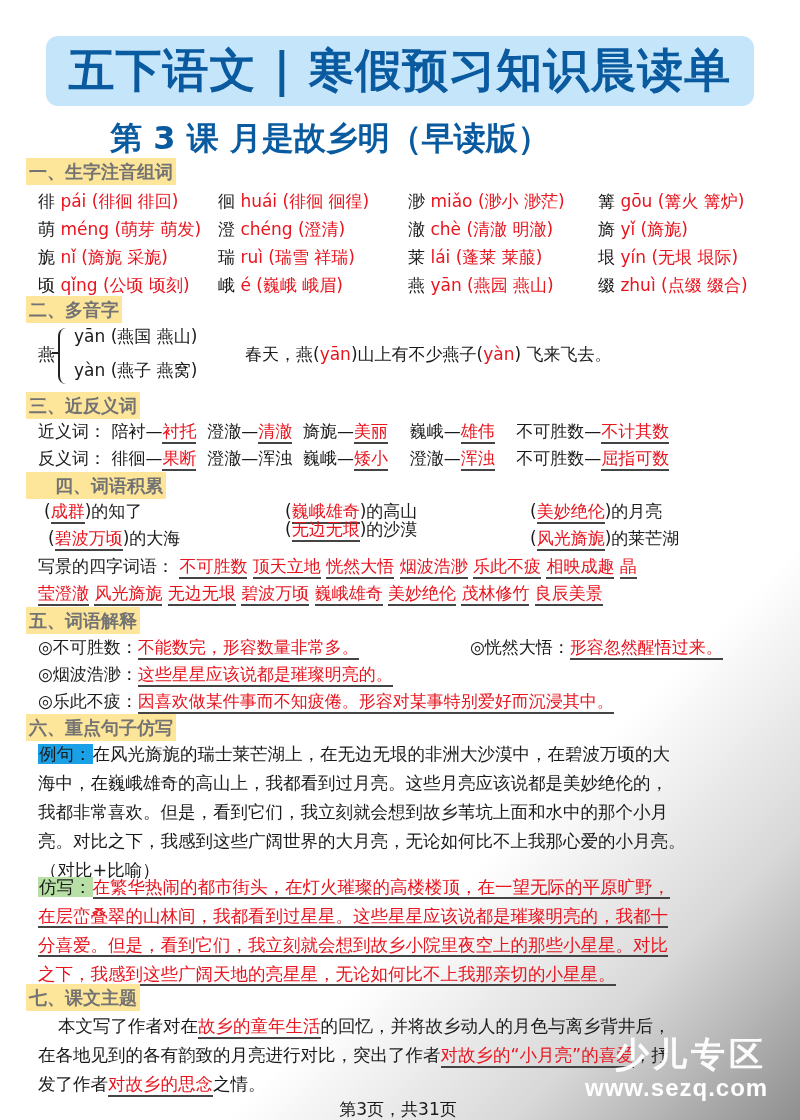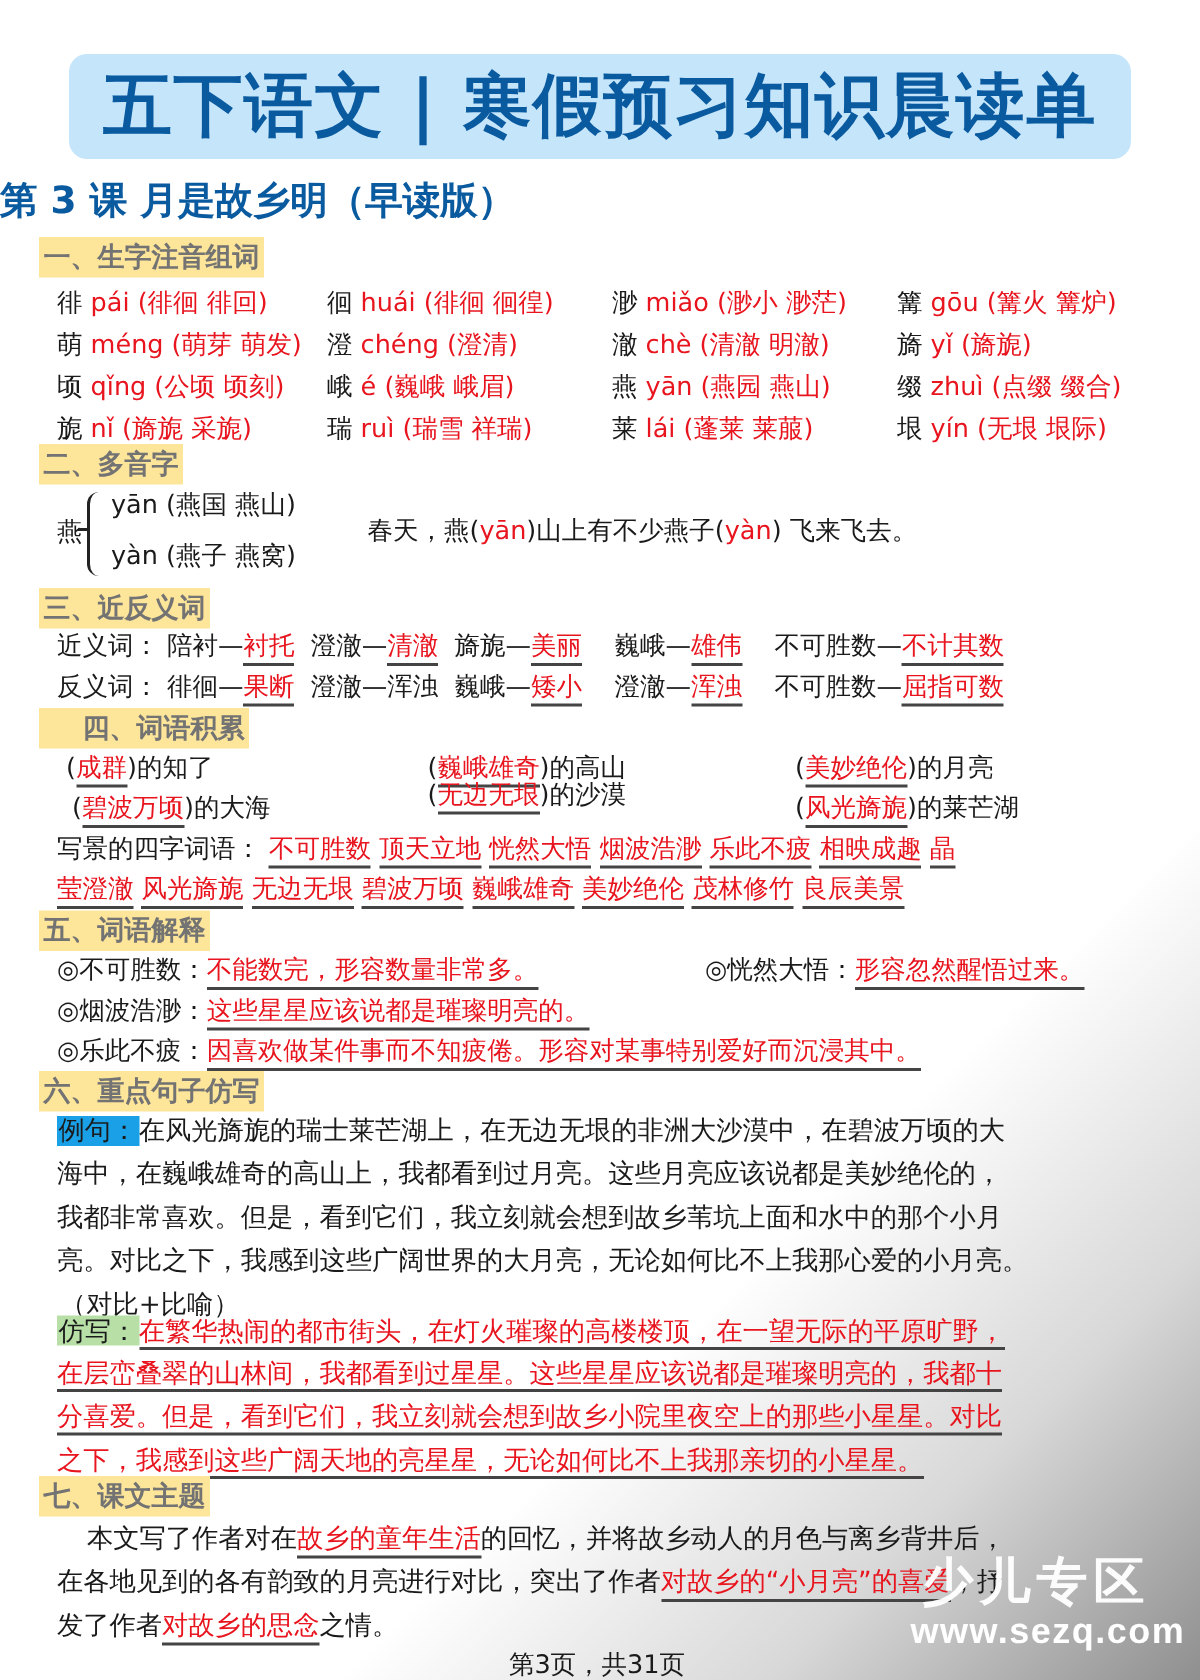--- a/index.html
+++ b/index.html
@@ -19,22 +19,22 @@
       position: absolute; left: 46px; top: 36px; width: 708px; height: 70px;
       background: #c5e5fb; border-radius: 12px;
       display: flex; align-items: center; justify-content: center;
     }
     .banner-title {
       font-family: "DejaVu Serif", "Liberation Serif", serif;
       font-weight: bold; font-size: 46px; color: #0a5aa0; letter-spacing: 1px;
       white-space: nowrap;
     }
     .subtitle {
-      position: absolute; left: 0; top: 117px; width: 660px; 
-      font-size: 25px; font-weight: bold; color: #0a5aa0;
+      position: absolute; left: 0; top: 117px; width: 660px; text-align: center;
+      font-size: 32px; font-weight: bold; color: #0a5aa0;
     }
     .sec {
       position: absolute; left: 26px;
       background: #fde59a; font-size: 18px; font-weight: bold; color: #737373;
       padding: 1px 3px; height: 27px; line-height: 25px;
     }
     .row {
       position: absolute; left: 38px; font-size: 17px; line-height: 26px; white-space: nowrap;
     }
     .red { color: #e8141e; }
@@ -63,21 +63,21 @@
     }
     .imit-line .uline { border-bottom: 2px solid #444; }
     .footer {
       position: absolute; left: 0; top: 1098px; width: 796px; text-align: center; font-size: 17px; color: #1a1a1a;
     }
     .wm-cn {
       position: absolute; left: 615px; top: 1032px; font-size: 34px; font-weight: bold; color: #ffffff;
       letter-spacing: 4px; white-space: nowrap; opacity: 0.97;
     }
     .wm-url {
-      position: absolute; left: 607px; top: 1074px; font-family: "Liberation Sans", sans-serif;
+      position: absolute; left: 585px; top: 1074px; font-family: "Liberation Sans", sans-serif;
       font-size: 24px; font-weight: bold; color: #ffffff; letter-spacing: 1px; white-space: nowrap;
     }
   </style>
 </head>
 <body>
 
 <div class="page">
 
   <div class="banner">
     <div class="banner-title">五下语文 | 寒假预习知识晨读单</div>
@@ -92,30 +92,30 @@
       <span class="cell" style="left:370px"><span>渺</span> <span class="red">miǎo</span> <span class="red">(渺小  渺茫)</span></span>
       <span class="cell" style="left:560px"><span>篝</span> <span class="red">gōu</span> <span class="red">(篝火  篝炉)</span></span>
     </div>
     <div class="grid-row">
       <span class="cell" style="left:0"><span>萌</span> <span class="red">méng</span> <span class="red">(萌芽  萌发)</span></span>
       <span class="cell" style="left:180px"><span>澄</span> <span class="red">chéng</span> <span class="red">(澄清)</span></span>
       <span class="cell" style="left:370px"><span>澈</span> <span class="red">chè</span> <span class="red">(清澈  明澈)</span></span>
       <span class="cell" style="left:560px"><span>旖</span> <span class="red">yǐ</span> <span class="red">(旖旎)</span></span>
     </div>
     <div class="grid-row">
+      <span class="cell" style="left:0"><span>旎</span> <span class="red">nǐ</span> <span class="red">(旖旎  采旎)</span></span>
+      <span class="cell" style="left:180px"><span>瑞</span> <span class="red">ruì</span> <span class="red">(瑞雪  祥瑞)</span></span>
+      <span class="cell" style="left:370px"><span>莱</span> <span class="red">lái</span> <span class="red">(蓬莱  莱菔)</span></span>
+      <span class="cell" style="left:560px"><span>垠</span> <span class="red">yín</span> <span class="red">(无垠  垠际)</span></span>
+    </div>
+    <div class="grid-row">
       <span class="cell" style="left:0"><span>顷</span> <span class="red">qǐng</span> <span class="red">(公顷  顷刻)</span></span>
       <span class="cell" style="left:180px"><span>峨</span> <span class="red">é</span> <span class="red">(巍峨  峨眉)</span></span>
       <span class="cell" style="left:370px"><span>燕</span> <span class="red">yān</span> <span class="red">(燕园  燕山)</span></span>
       <span class="cell" style="left:560px"><span>缀</span> <span class="red">zhuì</span> <span class="red">(点缀  缀合)</span></span>
-    </div>
-    <div class="grid-row">
-      <span class="cell" style="left:0"><span>旎</span> <span class="red">nǐ</span> <span class="red">(旖旎  采旎)</span></span>
-      <span class="cell" style="left:180px"><span>瑞</span> <span class="red">ruì</span> <span class="red">(瑞雪  祥瑞)</span></span>
-      <span class="cell" style="left:370px"><span>莱</span> <span class="red">lái</span> <span class="red">(蓬莱  莱菔)</span></span>
-      <span class="cell" style="left:560px"><span>垠</span> <span class="red">yín</span> <span class="red">(无垠  垠际)</span></span>
     </div>
   </div>
 
   <div class="sec" style="top:296px;">二、多音字</div>
   <div class="brace-wrap">
     <span class="brace-char">燕</span>
     <span class="brace"></span>
     <span class="brace-line" style="top:0"><span>yān</span> <span>(燕国  燕山)</span></span>
     <span class="brace-line" style="top:34px"><span>yàn</span> <span>(燕子  燕窝)</span></span>
   </div>

